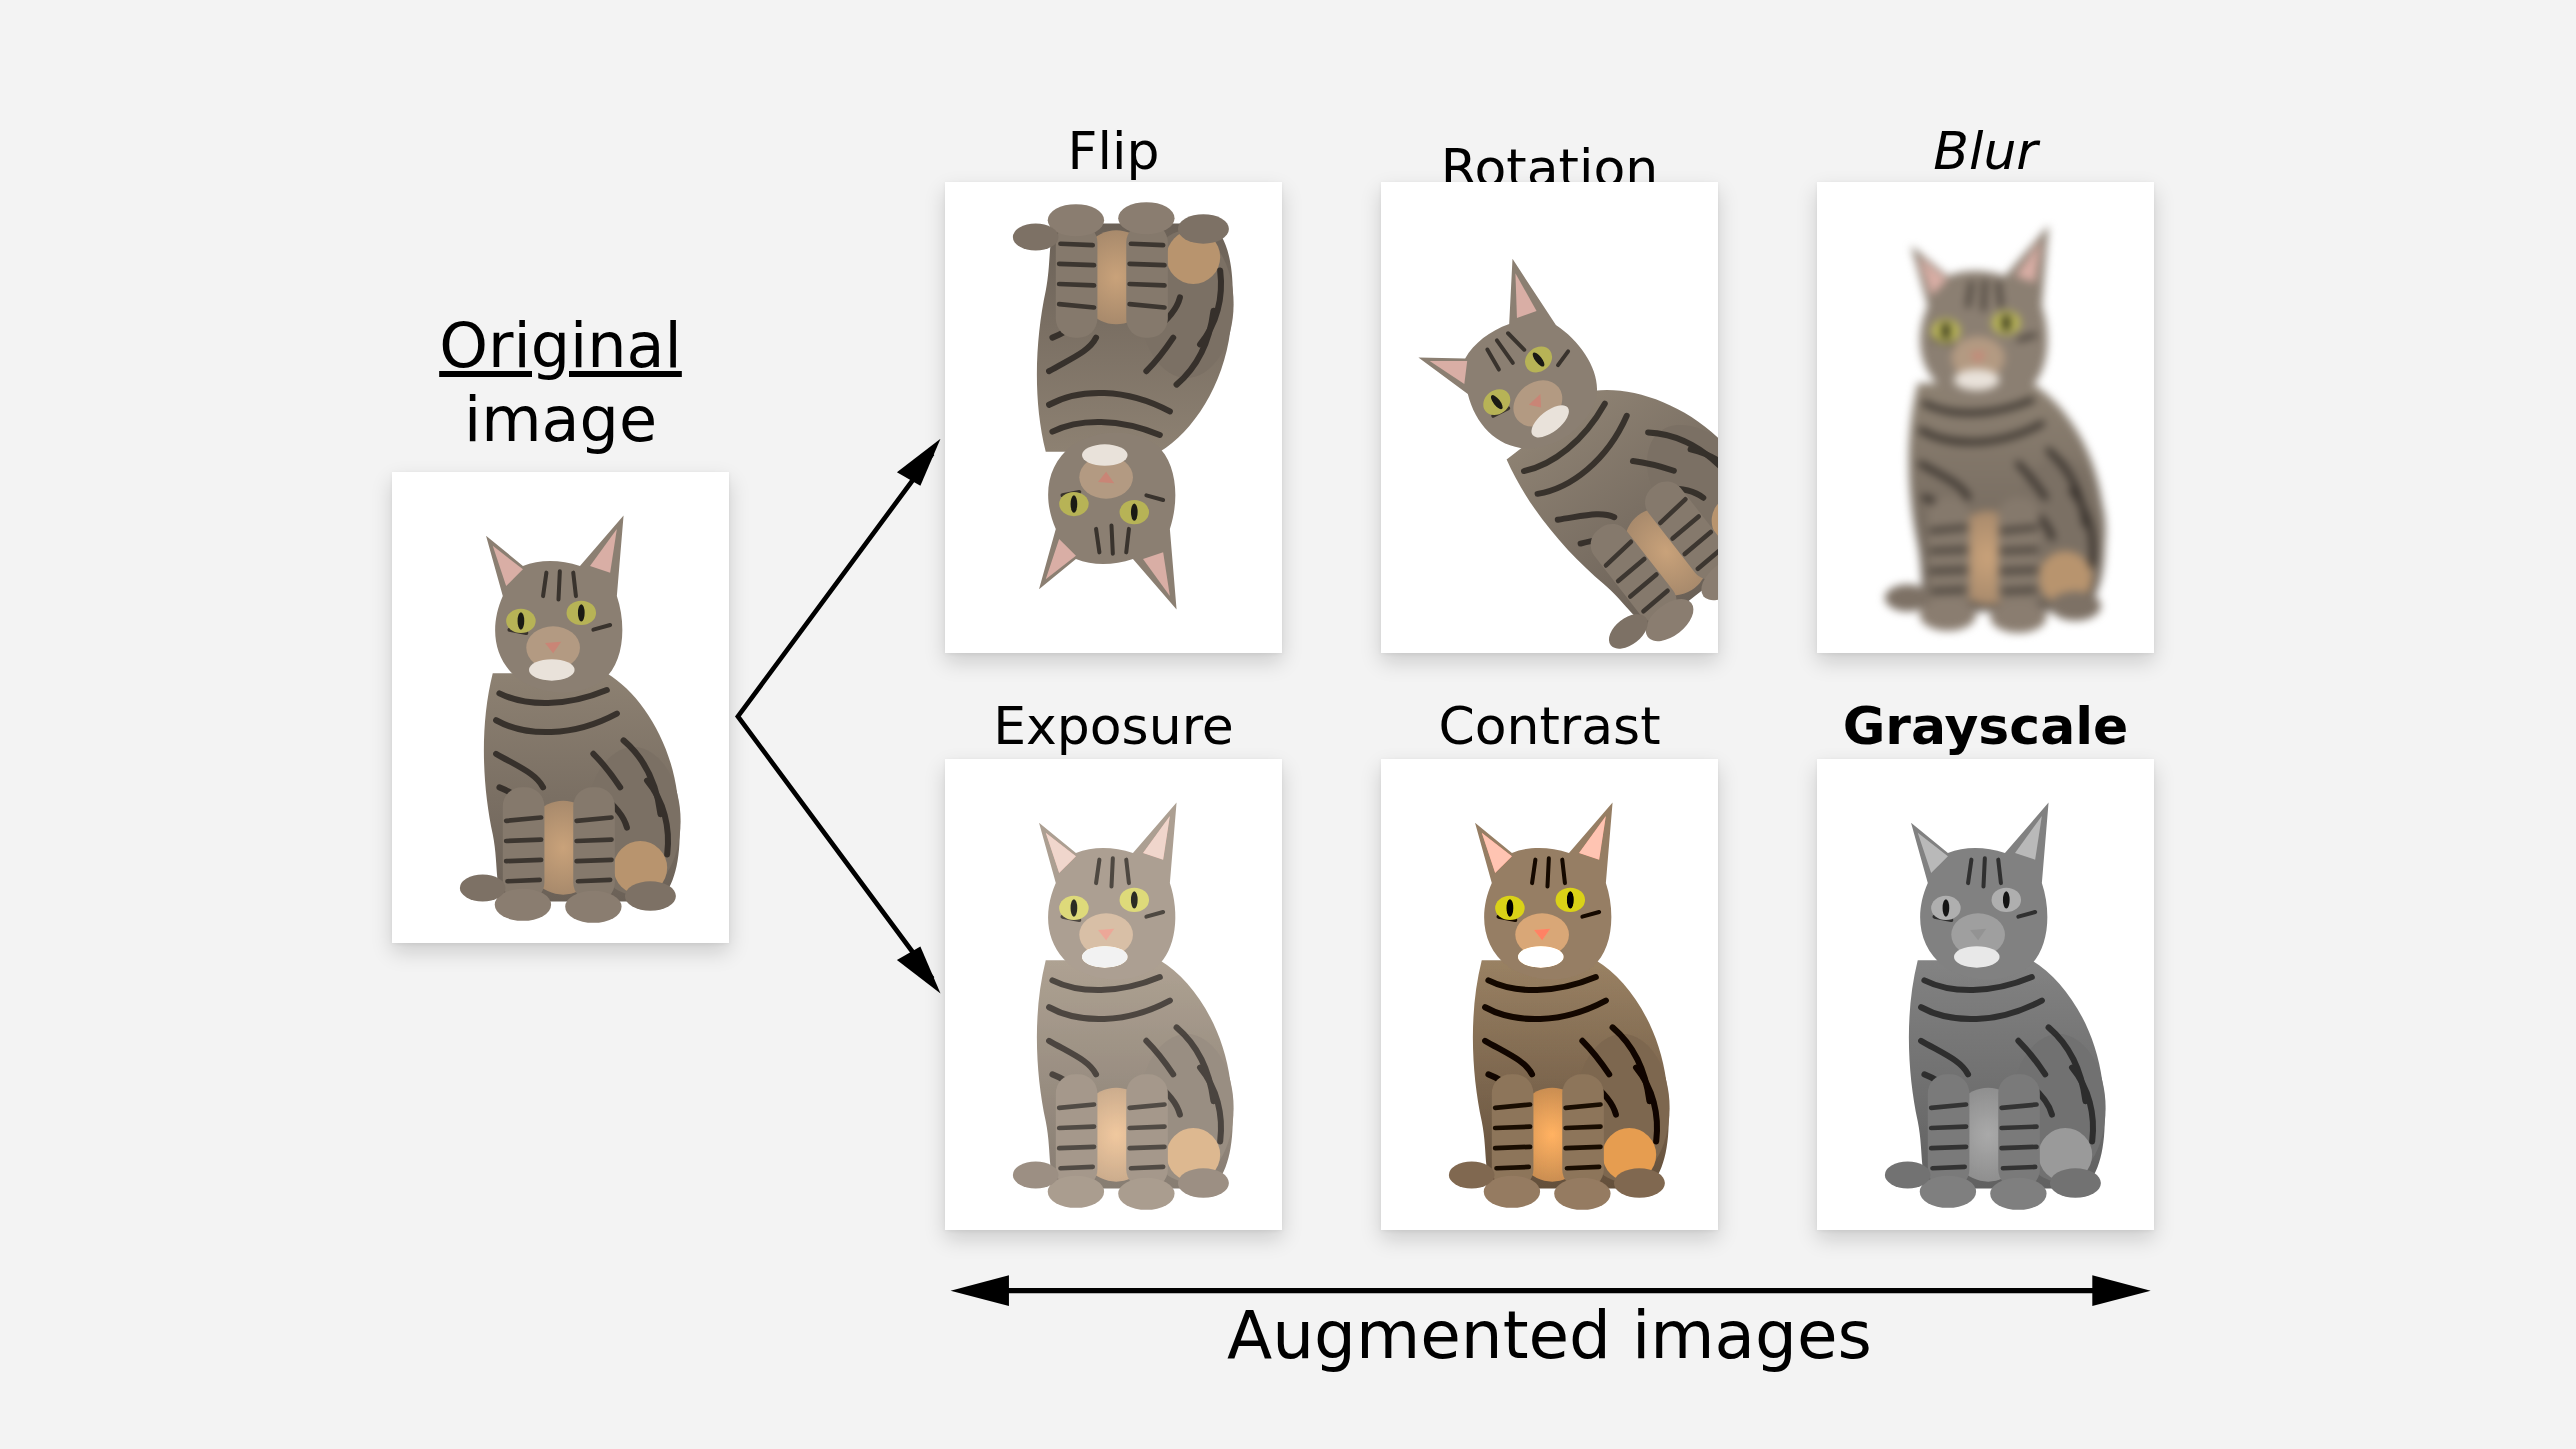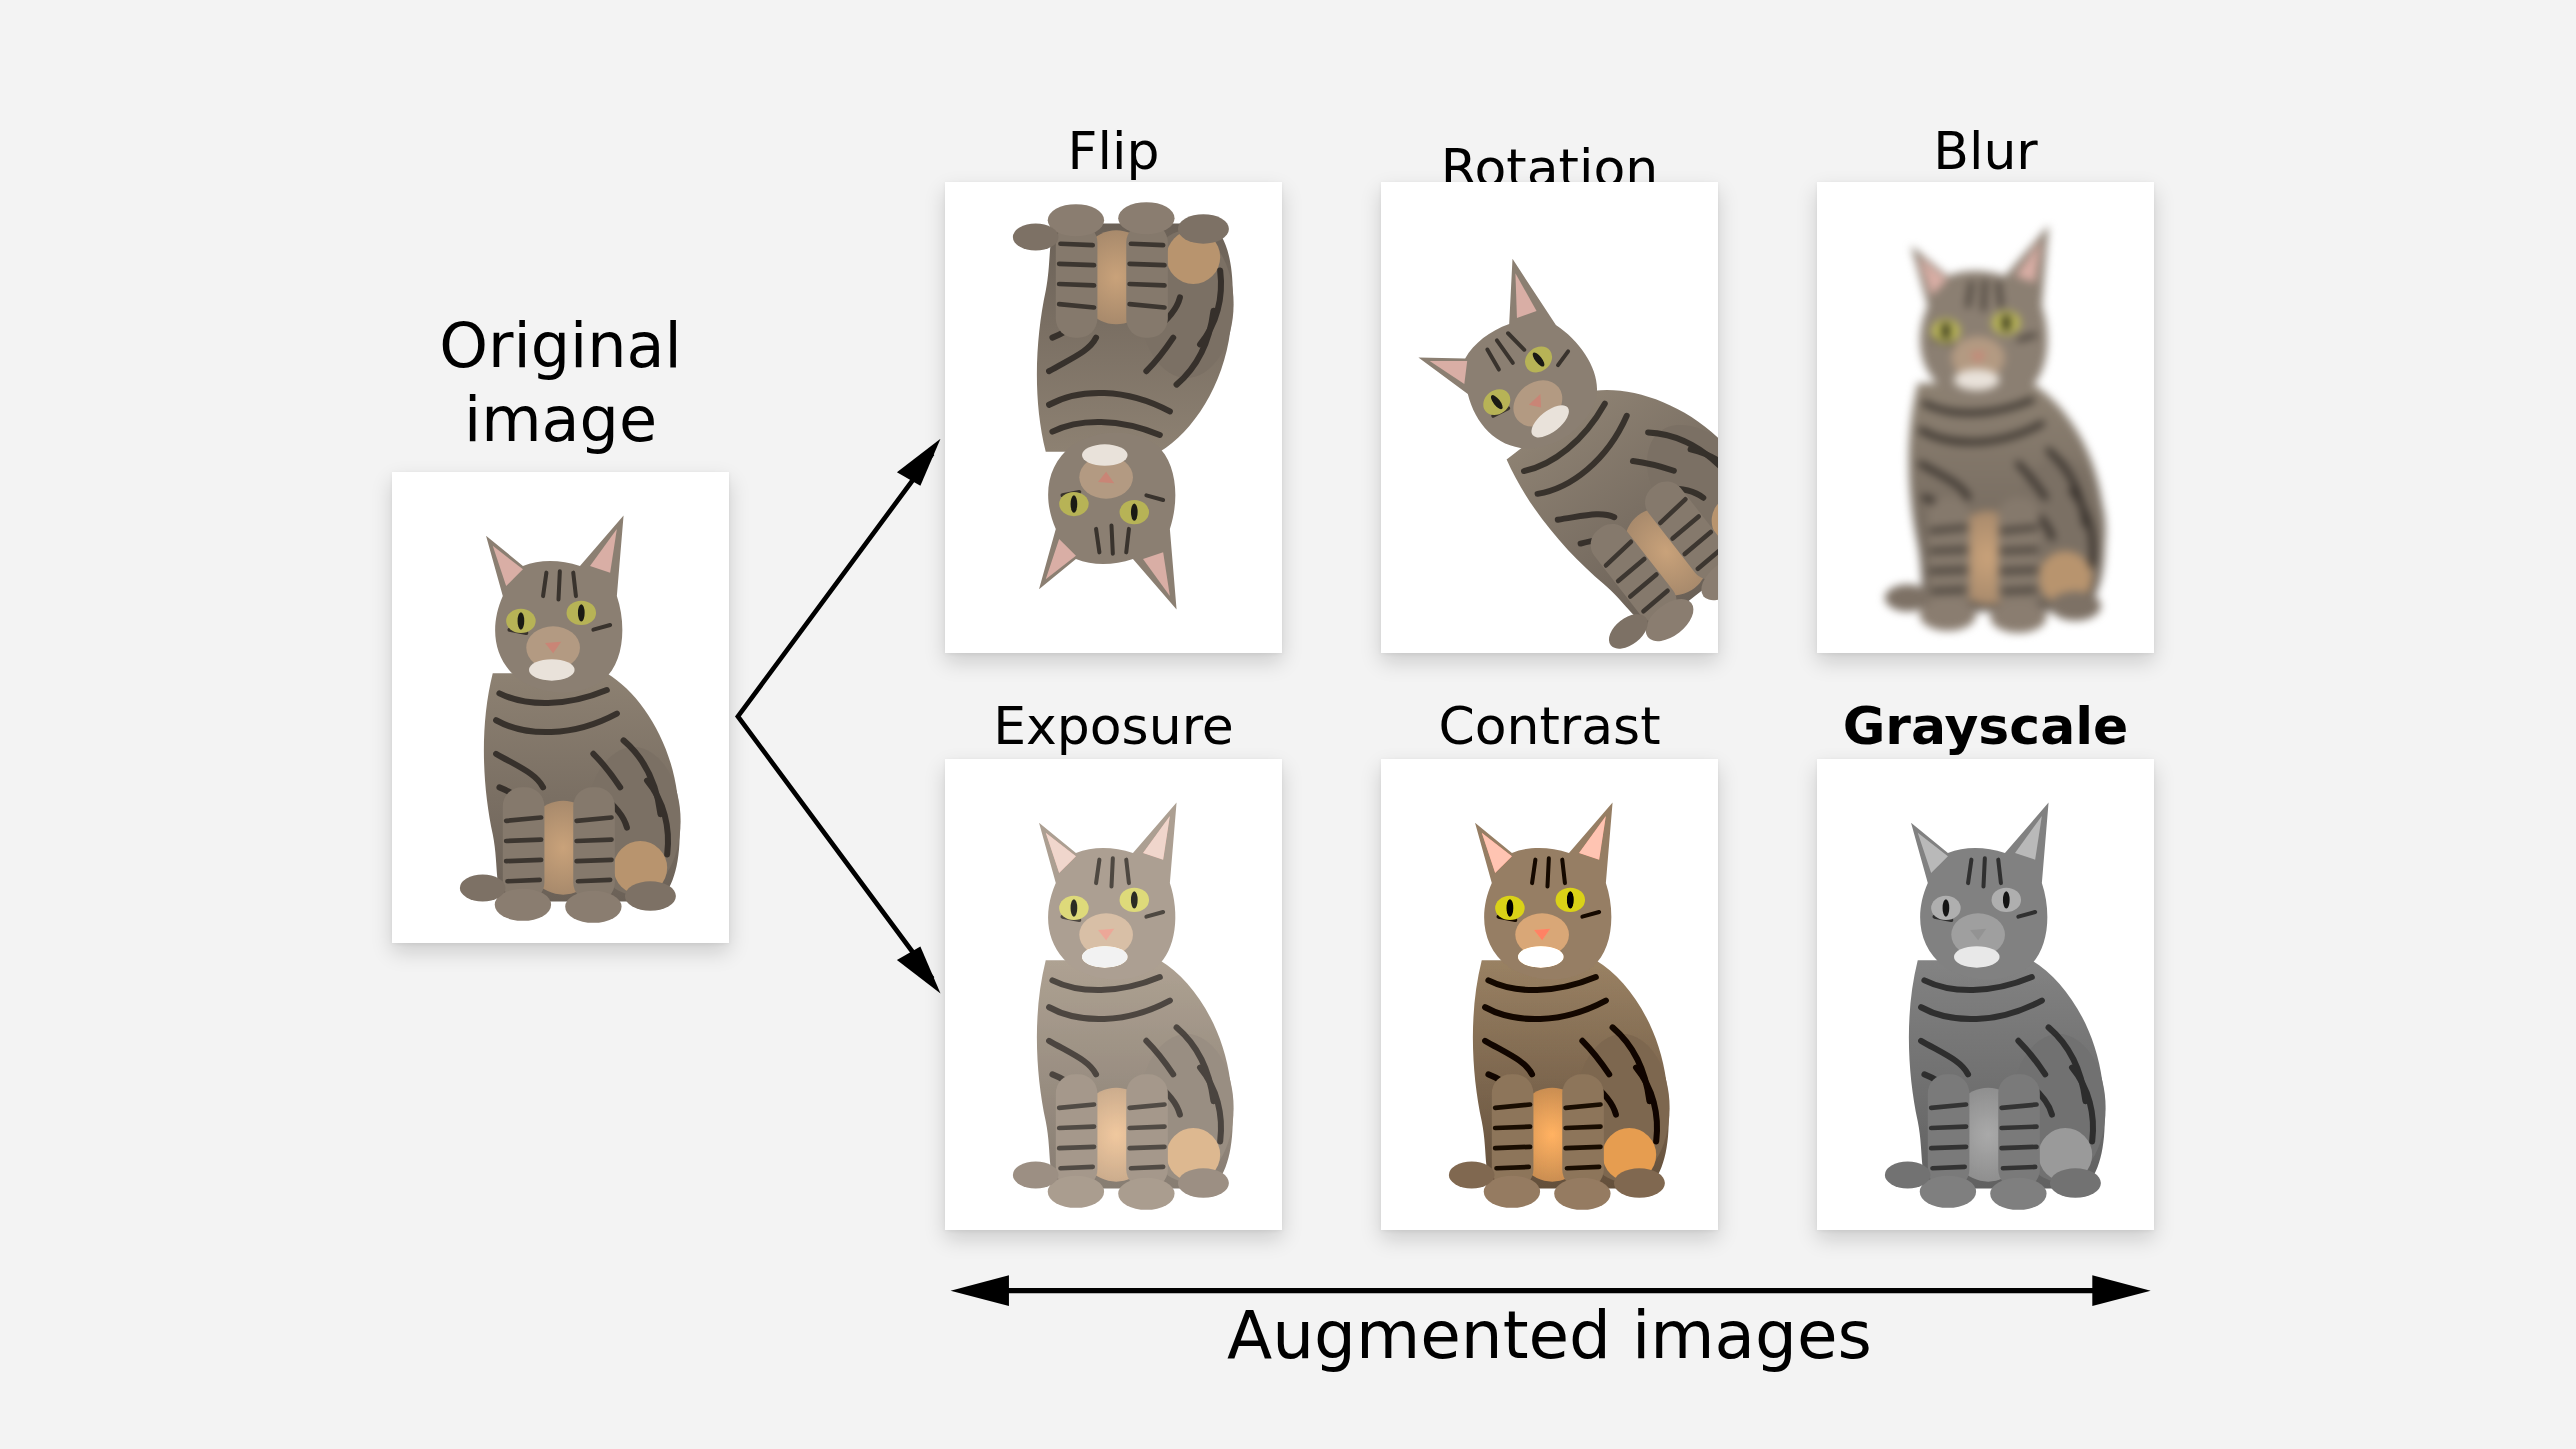--- a/index.html
+++ b/index.html
@@ -90,31 +90,31 @@
       <ellipse cx="192" cy="222" rx="22" ry="18" fill="#b7b356"></ellipse>
       <ellipse cx="282" cy="210" rx="22" ry="18" fill="#b7b356"></ellipse>
       <ellipse cx="192" cy="222" rx="5" ry="13" fill="#1a1a14"></ellipse>
       <ellipse cx="282" cy="210" rx="5" ry="13" fill="#1a1a14"></ellipse>
 
       <path d="M228 255 L252 253 L240 270 Z" fill="#c98576"></path>
     </symbol>
   </defs>
 </svg>
 
-<div class="orig-label" style="top:315px;">Original</div>
+<div class="orig-label" style="top:315px;text-decoration:underline;">Original</div>
 <div class="orig-label" style="top:389px;">image</div>
 <div class="frame" style="left:392px;top:472px;">
   <svg viewBox="0 0 502 702">
       <use href="#cat"></use>
     </svg>
 </div>
 
 <div class="label" style="left:945px;top:125px;">Flip</div>
 <div class="label" style="left:1381px;top:142px;">Rotation</div>
-<div class="label" style="left:1817px;top:125px;">Blur</div>
+<div class="label" style="left:1817px;top:125px;font-style:italic;">Blur</div>
 
 <div class="frame" style="left:945px;top:182px;">
   <svg viewBox="0 0 502 702">
       <g class="cat-flip">
         <use href="#cat"></use>
       </g>
     </svg>
 </div>
 <div class="frame" style="left:1381px;top:182px;">
   <svg viewBox="0 0 502 702">

